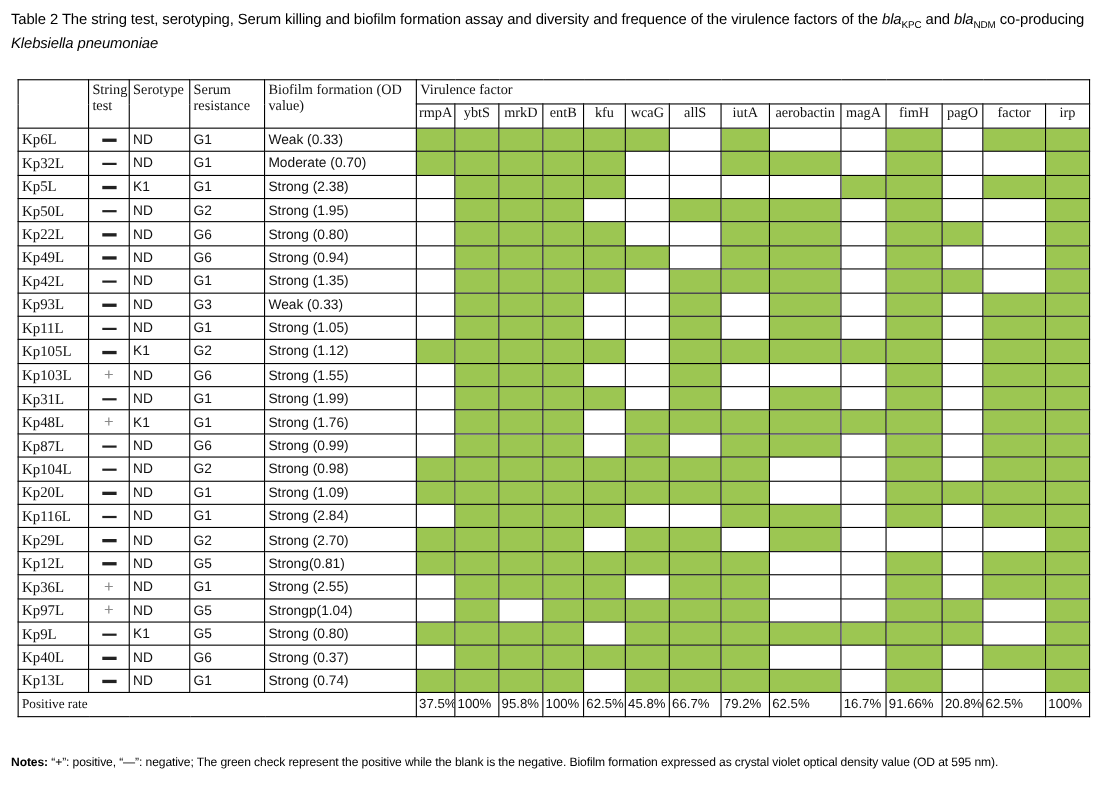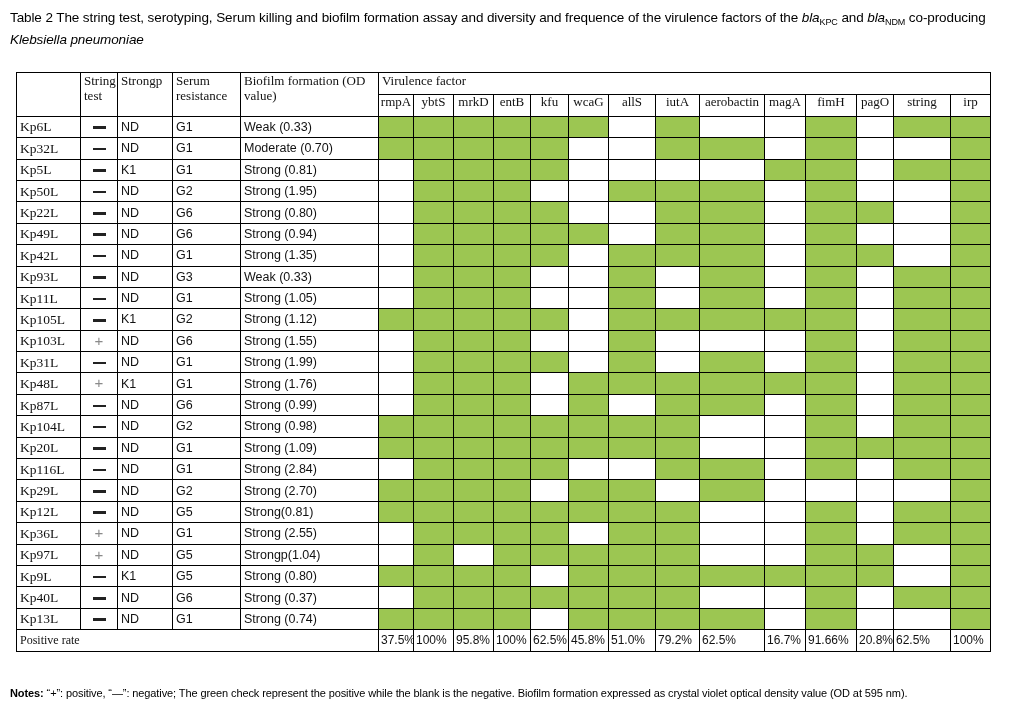--- a/index.html
+++ b/index.html
@@ -52,39 +52,39 @@
         <col style="width: 41px;">
         <col style="width: 51px;">
         <col style="width: 37px;">
         <col style="width: 57px;">
         <col style="width: 40px;">
       </colgroup>
     <thead id="thead">
         <tr>
           <th rowspan="2"></th>
           <th rowspan="2">String test</th>
-          <th rowspan="2">Strongp</th>
+          <th rowspan="2">Serotype</th>
           <th rowspan="2">Serum resistance</th>
           <th rowspan="2">Biofilm formation (OD value)</th>
           <th colspan="14" class="vf-head">Virulence factor</th>
         </tr>
         <tr>
           <th class="factor">rmpA</th>
           <th class="factor">ybtS</th>
           <th class="factor">mrkD</th>
           <th class="factor">entB</th>
           <th class="factor">kfu</th>
           <th class="factor">wcaG</th>
           <th class="factor">allS</th>
           <th class="factor">iutA</th>
           <th class="factor">aerobactin</th>
           <th class="factor">magA</th>
           <th class="factor">fimH</th>
           <th class="factor">pagO</th>
-          <th class="factor">string</th>
+          <th class="factor">factor</th>
           <th class="factor">irp</th>
         </tr>
       </thead>
     <tbody id="tbody">
         <tr>
           <td class="strain">Kp6L</td>
           <td class="sym"><span class="dash"></span></td>
           <td class="sans">ND</td>
           <td class="sans">G1</td>
           <td class="sans">Weak (0.33)</td>
@@ -122,21 +122,21 @@
           <td class="vf" style="background: rgb(156, 198, 82);"></td>
           <td class="vf" style="background: rgb(255, 255, 255);"></td>
           <td class="vf" style="background: rgb(255, 255, 255);"></td>
           <td class="vf" style="background: rgb(156, 198, 82);"></td>
         </tr>
         <tr>
           <td class="strain">Kp5L</td>
           <td class="sym"><span class="dash"></span></td>
           <td class="sans">K1</td>
           <td class="sans">G1</td>
-          <td class="sans">Strong (0.81)</td>
+          <td class="sans">Strong (2.38)</td>
           <td class="vf" style="background: rgb(255, 255, 255);"></td>
           <td class="vf" style="background: rgb(156, 198, 82);"></td>
           <td class="vf" style="background: rgb(156, 198, 82);"></td>
           <td class="vf" style="background: rgb(156, 198, 82);"></td>
           <td class="vf" style="background: rgb(156, 198, 82);"></td>
           <td class="vf" style="background: rgb(255, 255, 255);"></td>
           <td class="vf" style="background: rgb(255, 255, 255);"></td>
           <td class="vf" style="background: rgb(255, 255, 255);"></td>
           <td class="vf" style="background: rgb(255, 255, 255);"></td>
           <td class="vf" style="background: rgb(156, 198, 82);"></td>
@@ -587,21 +587,21 @@
           <td class="vf" style="background: rgb(156, 198, 82);"></td>
         </tr>
         <tr>
           <td class="ratelabel" colspan="5">Positive rate</td>
           <td class="rate">37.5%</td>
           <td class="rate">100%</td>
           <td class="rate">95.8%</td>
           <td class="rate">100%</td>
           <td class="rate">62.5%</td>
           <td class="rate">45.8%</td>
-          <td class="rate">51.0%</td>
+          <td class="rate">66.7%</td>
           <td class="rate">79.2%</td>
           <td class="rate">62.5%</td>
           <td class="rate">16.7%</td>
           <td class="rate">91.66%</td>
           <td class="rate">20.8%</td>
           <td class="rate">62.5%</td>
           <td class="rate">100%</td>
         </tr>
       </tbody>
   </table>

